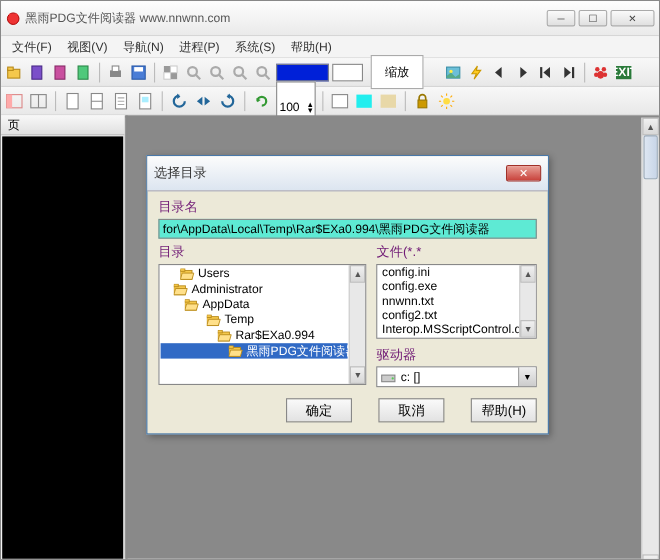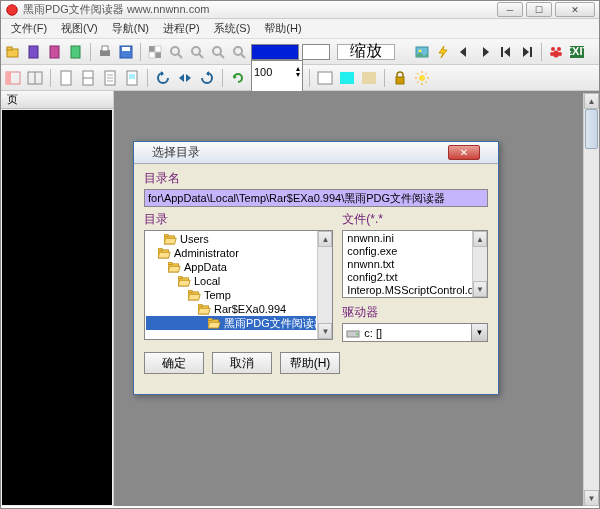--- a/index.html
+++ b/index.html
@@ -1,60 +1,60 @@
 <!DOCTYPE html>
 <html><head>
 <meta charset="utf-8">
 <style>
 *{box-sizing:border-box;margin:0;padding:0;font-family:"Microsoft YaHei","SimSun",sans-serif;font-size:11px}
 body{background:#fff;width:600px;height:509px;position:relative;overflow:hidden;border:1px solid #888}
-.titlebar{height:18px;background:linear-gradient(#fdfdfd,#eaeaea);display:flex;align-items:center;padding:0 4px;border-bottom:1px solid #ccc}
+.titlebar{height:32px;background:linear-gradient(#fdfdfd,#eaeaea);display:flex;align-items:center;padding:0 4px;border-bottom:1px solid #ccc}
 .titlebar .appicon{width:14px;height:14px;margin-right:4px}
 .titlebar .title{flex:1;color:#555}
 .winbtns{display:flex;gap:3px}
 .winbtn{width:26px;height:15px;border:1px solid #aaa;background:linear-gradient(#fafafa,#e0e0e0);display:flex;align-items:center;justify-content:center;font-size:9px;color:#444;border-radius:2px}
 .winbtn.close{width:40px}
 .menubar{height:20px;display:flex;align-items:center;padding:0 4px;gap:2px;background:#f4f4f4;border-bottom:1px solid #ddd}
 .menuitem{padding:2px 6px;color:#333}
 .toolbar{height:26px;background:linear-gradient(#f8f8f8,#e8e8e8);border-bottom:1px solid #ccc;display:flex;align-items:center;padding:0 3px;gap:3px}
 .toolbar2{height:26px;background:linear-gradient(#f8f8f8,#e8e8e8);border-bottom:1px solid #ccc;display:flex;align-items:center;padding:0 3px;gap:4px}
 .tbtn{width:18px;height:18px;display:flex;align-items:center;justify-content:center}
 .sep{width:1px;height:18px;background:#bbb;margin:0 2px}
 .colorbox{width:48px;height:16px;border:1px solid #888}
-.zoomlabel{padding:0 12px;border:1px solid #aaa;background:#fff;height:16px;display:flex;align-items:center;margin:0 4px;font-size:16px}
-.spin{width:52px;height:17px;border:1px solid #888;background:#fff;display:flex;align-items:flex-end;padding:17px 2px;font-size:10px}
+.zoomlabel{padding:0 12px;border:1px solid #aaa;background:#fff;height:31px;display:flex;align-items:center;margin:0 4px;font-size:11px}
+.spin{width:36px;height:17px;border:1px solid #888;background:#fff;display:flex;align-items:flex-start;padding:17px 2px;font-size:10px}
 .workspace{display:flex;height:415px;background:#fff}
 .sidepanel{width:113px;background:#f0f0f0;border-right:1px solid #ccc;display:flex;flex-direction:column}
 .sidetab{height:18px;background:linear-gradient(#f8f8f8,#e0e0e0);border-bottom:1px solid #bbb;padding:1px 6px;font-size:11px}
 .sideblack{flex:1;background:#000;margin:1px}
 .viewer{flex:1;background:#898989;border-left:2px inset #ddd;border-top:2px inset #ddd;position:relative}
 .vscroll{position:absolute;right:0;top:0;width:16px;height:100%;background:#e8e8e8;border-left:1px solid #ccc}
 .vscroll .thumb{position:absolute;top:16px;left:1px;right:1px;height:40px;background:linear-gradient(90deg,#dde6f2,#c8d5e8);border:1px solid #9ab;border-radius:2px}
 .sbtn{position:absolute;left:0;right:0;height:16px;background:linear-gradient(#f0f0f0,#d8d8d8);border:1px solid #bbb;display:flex;align-items:center;justify-content:center;font-size:8px;color:#555}
 .dialog{position:absolute;left:132px;top:140px;width:366px;height:254px;background:#ece9d8;border:1px solid #3a6ea5;box-shadow:2px 2px 6px rgba(0,0,0,.3)}
-.dlgtitle{height:22px;background:linear-gradient(#fcfcfc,#dce5f0);display:flex;align-items:center;padding:0 18px;border-bottom:1px solid #aab}
+.dlgtitle{height:32px;background:linear-gradient(#fcfcfc,#dce5f0);display:flex;align-items:center;padding:0 6px;border-bottom:1px solid #aab}
 .dlgtitle span{flex:1;color:#333;font-size:12px}
 .dlgclose{width:32px;height:15px;background:linear-gradient(#e9a097,#c8423b);border:1px solid #a03028;border-radius:2px;color:#fff;display:flex;align-items:center;justify-content:center;font-size:10px}
 .dlgbody{padding:6px 10px}
 .fld{margin-bottom:4px}
 .lbl{font-size:12px;color:#701a75;margin-bottom:2px;display:block}
-.txtinput{width:100%;height:18px;border:1px solid #888;background:#c4b5fd;padding:0 3px;font-size:11px}
+.txtinput{width:100%;height:18px;border:1px solid #888;background:#5eead4;padding:0 3px;font-size:11px}
 .cols{display:flex;gap:9px;margin-top:4px}
 .colL{flex:1.3}
 .colR{flex:1}
 .listbox{border:1px solid #888;background:#fff;height:110px;overflow:hidden;position:relative}
 .listbox .inner{position:absolute;left:0;top:0;right:15px;bottom:0;padding:1px}
 .listbox .scroll{position:absolute;right:0;top:0;width:15px;height:100%;background:#e8e8e8;border-left:1px solid #ccc}
 .treerow{display:flex;align-items:center;height:14px;white-space:nowrap;font-size:11px}
 .treerow.sel{background:#316ac5;color:#fff}
 .foldicon{width:13px;height:11px;margin-right:3px;flex-shrink:0}
 .filerow{height:13px;padding:0 3px;font-size:11px;color:#000}
 .drivesel{width:100%;height:19px;border:1px solid #888;background:#fff;display:flex;align-items:center;padding:0 3px;position:relative;margin-top:2px}
 .drivesel .dbtn{position:absolute;right:0;top:0;width:16px;height:17px;background:linear-gradient(#eee,#ccc);border-left:1px solid #999;display:flex;align-items:center;justify-content:center;font-size:8px}
-.btns{display:flex;justify-content:flex-start;gap:8px;margin-top:10px}
+.btns{display:flex;justify-content:flex-end;gap:24px;margin-top:10px}
 .dlgbtn{width:60px;height:22px;border:1px solid #888;background:linear-gradient(#fafafa,#e2e2e2);display:flex;align-items:center;justify-content:center;font-size:12px}
 .listbox2{height:68px}
 svg{display:block}
 </style>
 </head>
 <body>
 
 <div class="titlebar">
   <svg class="appicon" viewBox="0 0 16 16">
       <circle cx="8" cy="8" r="6" fill="#e33" stroke="#a00"></circle>
@@ -357,28 +357,20 @@
                 <span>Administrator</span>
               </div>
               <div class="treerow" style="padding-left: 22px;">
                 <svg class="foldicon" viewBox="0 0 16 13">
                   <rect x="0" y="2" width="13" height="10" fill="#f5c84c" stroke="#b88a1a"></rect>
                   <rect x="0" y="0" width="5" height="3" fill="#f5c84c" stroke="#b88a1a"></rect>
                   <path d="M2 5 L15 5 L13 12 L0 12 Z" fill="#ffe08a" stroke="#b88a1a"></path>
                 </svg>
                 <span>AppData</span>
               </div>
-              <div class="treerow" style="padding-left: 32px;">
-                <svg class="foldicon" viewBox="0 0 16 13">
-                  <rect x="0" y="2" width="13" height="10" fill="#f5c84c" stroke="#b88a1a"></rect>
-                  <rect x="0" y="0" width="5" height="3" fill="#f5c84c" stroke="#b88a1a"></rect>
-                  <path d="M2 5 L15 5 L13 12 L0 12 Z" fill="#ffe08a" stroke="#b88a1a"></path>
-                </svg>
-                <span>Local</span>
-              </div>
               <div class="treerow" style="padding-left: 42px;">
                 <svg class="foldicon" viewBox="0 0 16 13">
                   <rect x="0" y="2" width="13" height="10" fill="#f5c84c" stroke="#b88a1a"></rect>
                   <rect x="0" y="0" width="5" height="3" fill="#f5c84c" stroke="#b88a1a"></rect>
                   <path d="M2 5 L15 5 L13 12 L0 12 Z" fill="#ffe08a" stroke="#b88a1a"></path>
                 </svg>
                 <span>Temp</span>
               </div>
               <div class="treerow" style="padding-left: 52px;">
                 <svg class="foldicon" viewBox="0 0 16 13">
@@ -400,21 +392,21 @@
           <div class="scroll">
             <div class="sbtn" style="top:0">▲</div>
             <div class="sbtn" style="bottom:0">▼</div>
           </div>
         </div>
       </div>
       <div class="colR">
         <span class="lbl">文件(*.*</span>
         <div class="listbox listbox2">
           <div class="inner" id="files-inner">
-              <div class="filerow">nnwnn.ini</div>
+              <div class="filerow">config.ini</div>
               <div class="filerow">config.exe</div>
               <div class="filerow">nnwnn.txt</div>
               <div class="filerow">config2.txt</div>
               <div class="filerow">Interop.MSScriptControl.dl</div>
               <div class="filerow">Interop.SHDocVw.dll</div>
             </div>
           <div class="scroll">
             <div class="sbtn" style="top:0">▲</div>
             <div class="sbtn" style="bottom:0">▼</div>
           </div>

